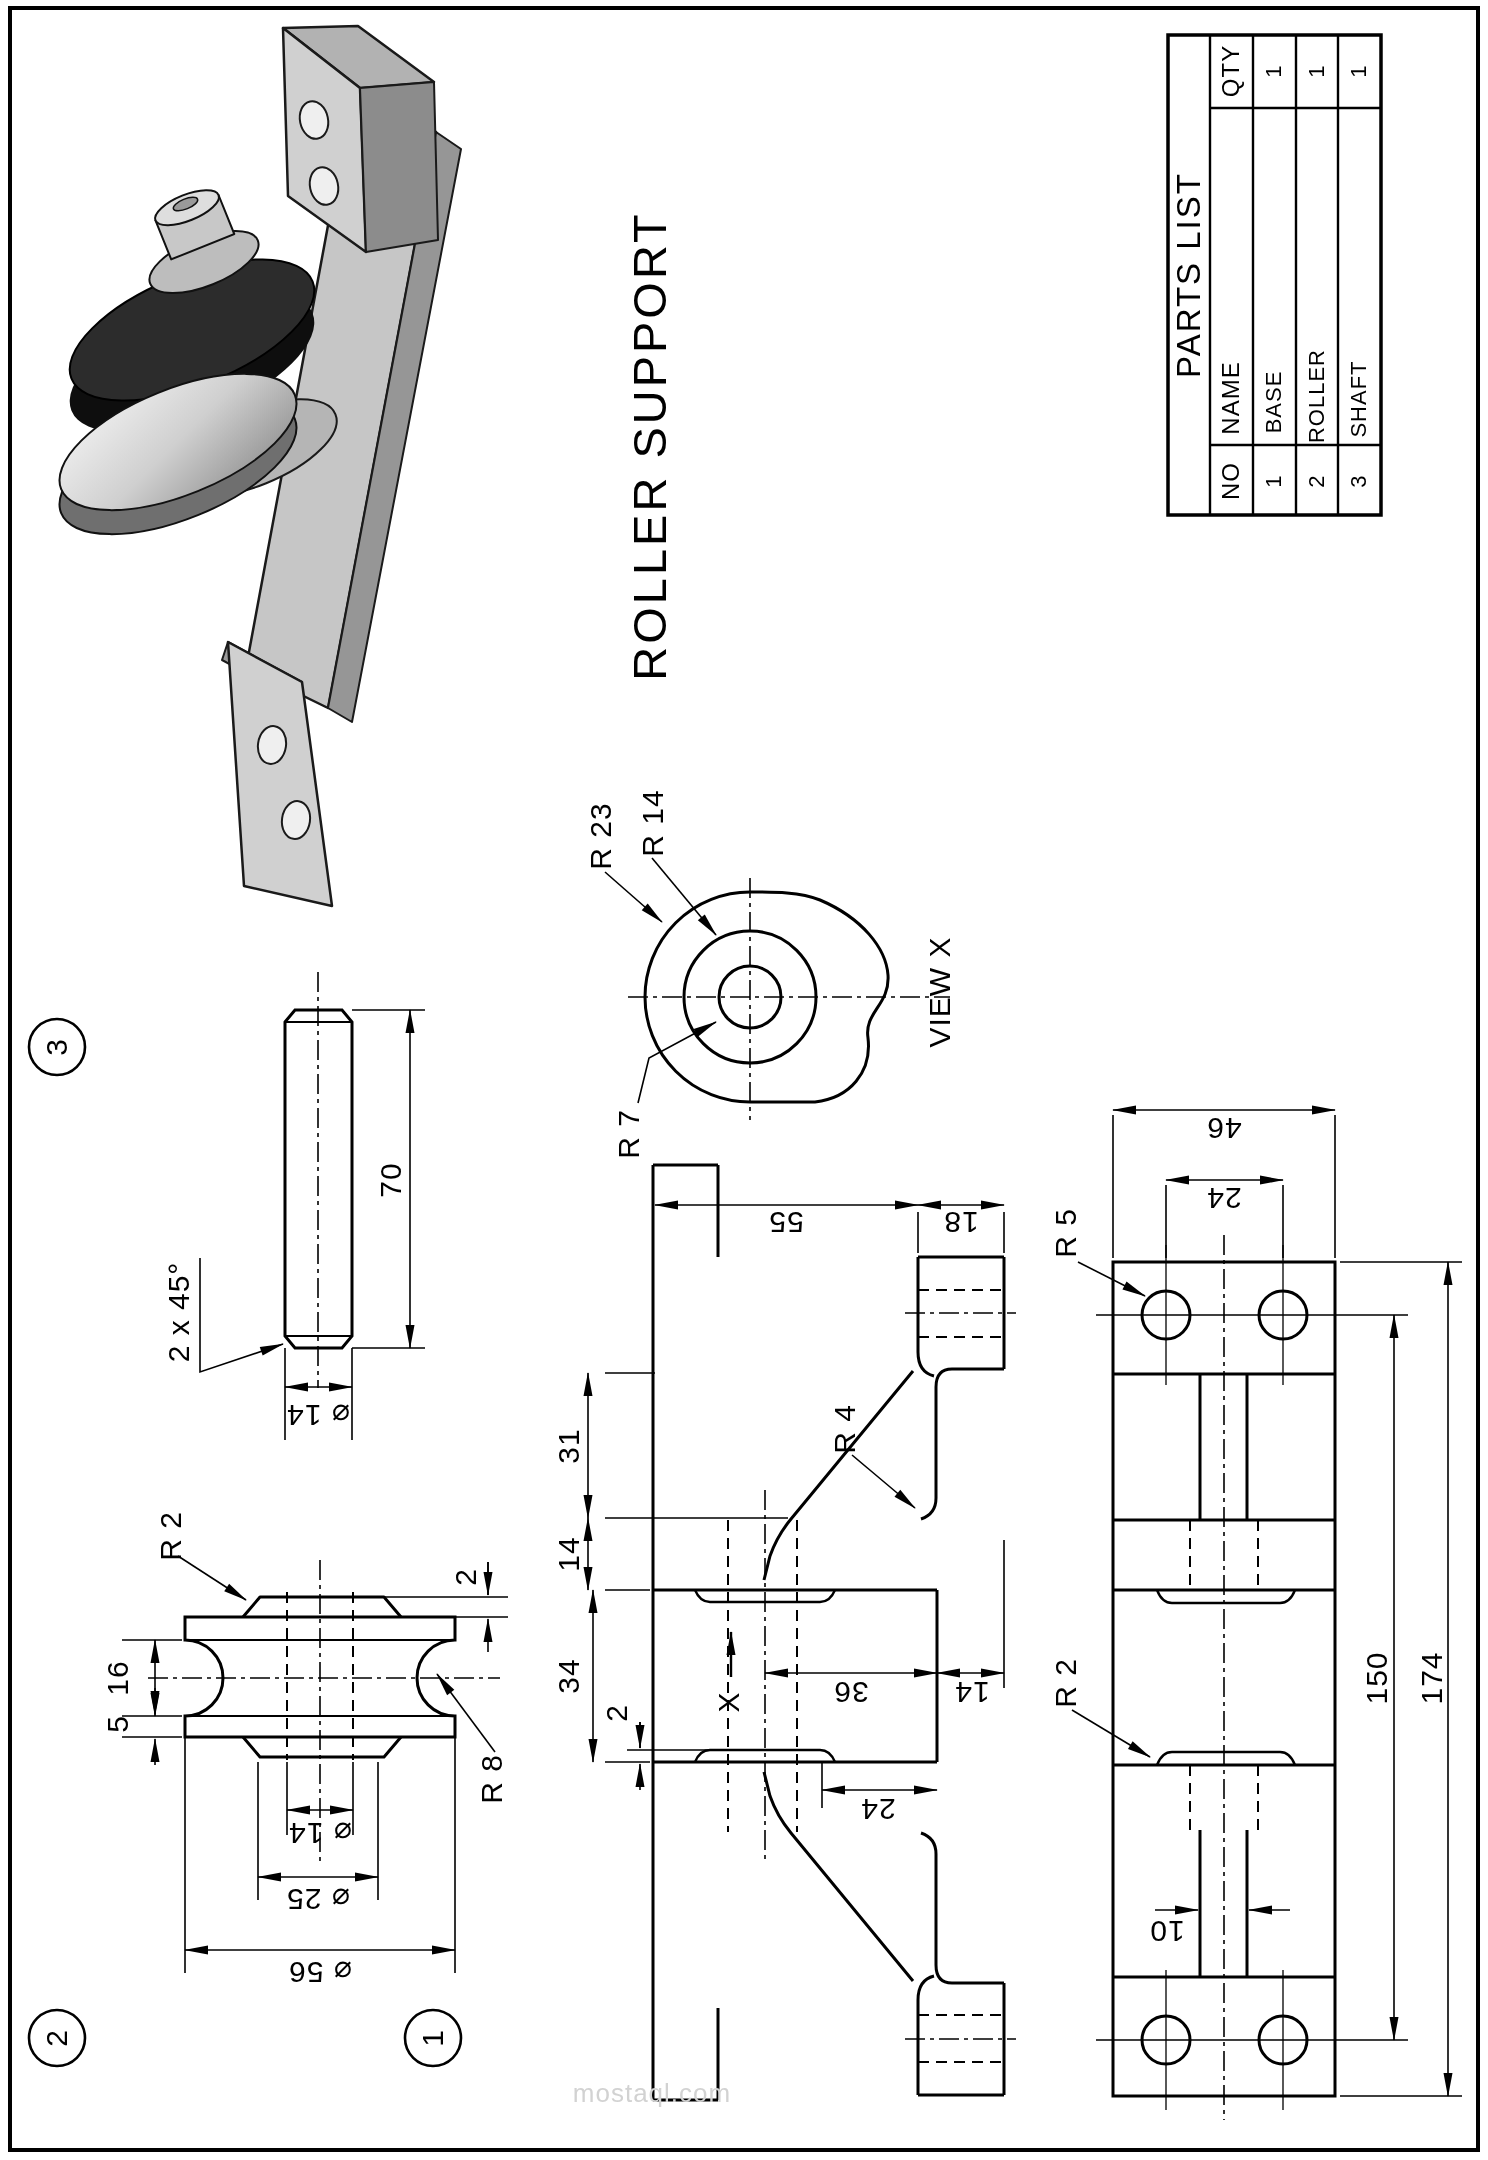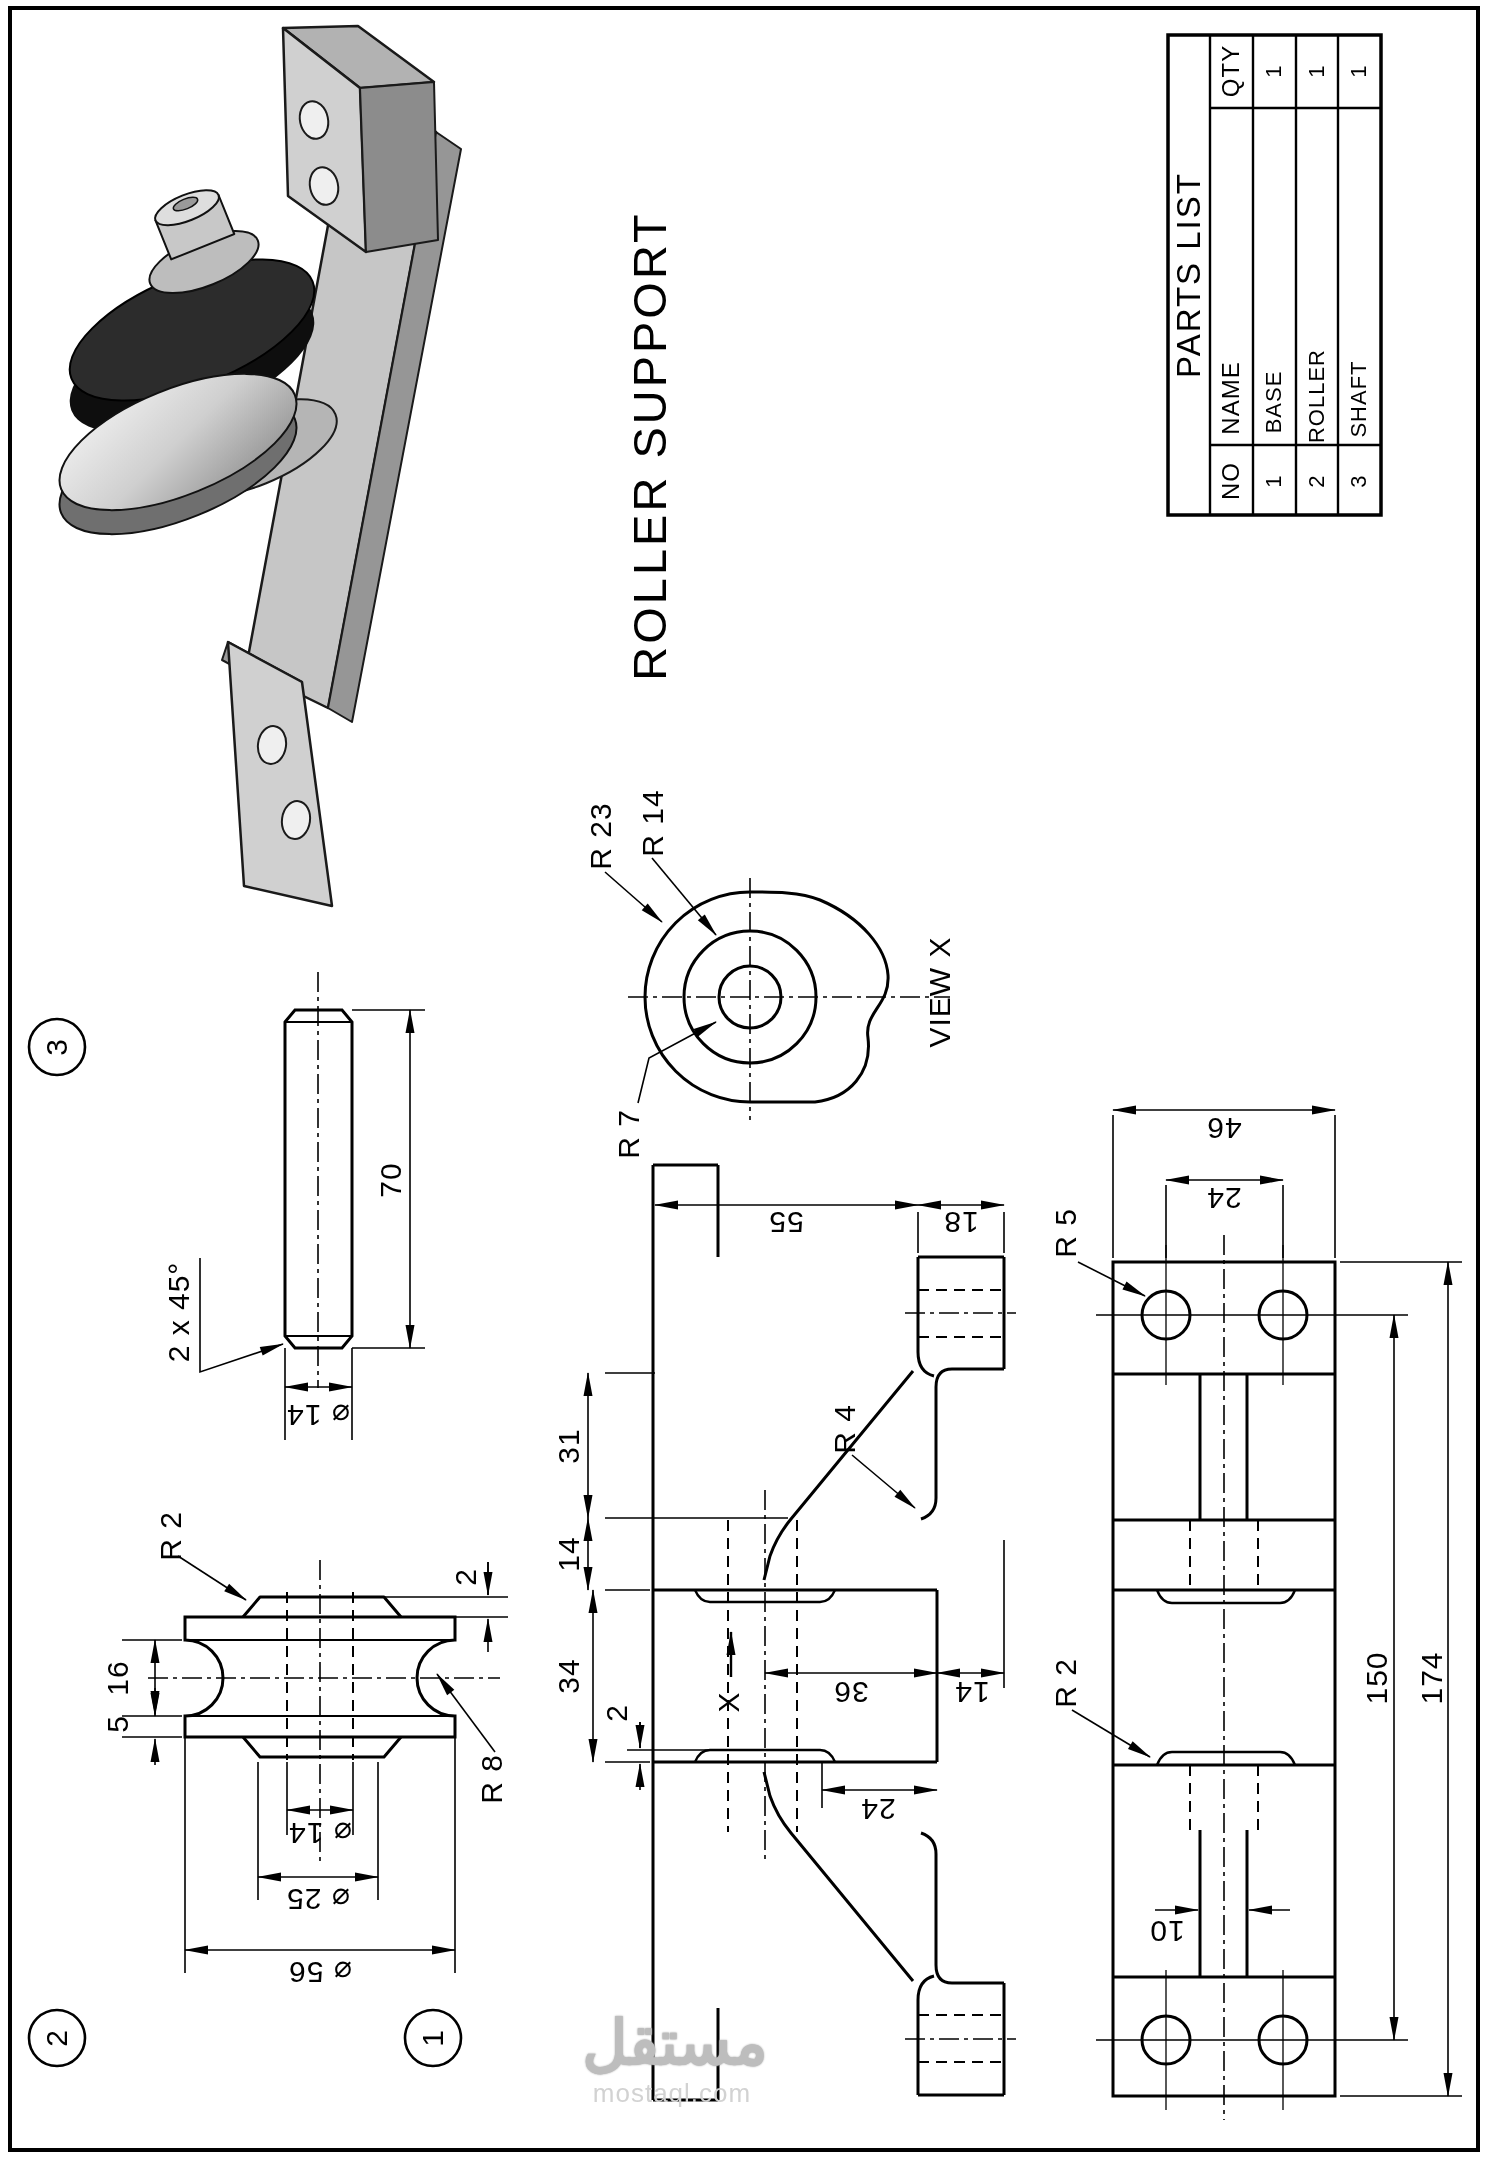--- a/index.html
+++ b/index.html
@@ -238,16 +238,15 @@
 <div class="lbl balloon" style="left:433px;top:2038px">1</div>
 
 <div class="lbl r180" style="left:1224px;top:1128px">46</div>
 <div class="lbl r180" style="left:1224px;top:1198px">24</div>
 <div class="lbl" style="left:1066px;top:1233px">R 5</div>
 <div class="lbl" style="left:1066px;top:1683px">R 2</div>
 <div class="lbl r180" style="left:1167px;top:1931px">10</div>
 <div class="lbl" style="left:1377px;top:1678px">150</div>
 <div class="lbl" style="left:1432px;top:1678px">174</div>
 
-<div class="lbl plain wm-ar" style="left:675px;top:2042px">مستقل</div>
-<div class="lbl plain wm-en" style="left:672px;top:2093px">mostaql.com</div>
+<div class="lbl plain wm-en" style="left:652px;top:2093px">mostaql.com</div>
 
 </div>
 
 </body></html>

